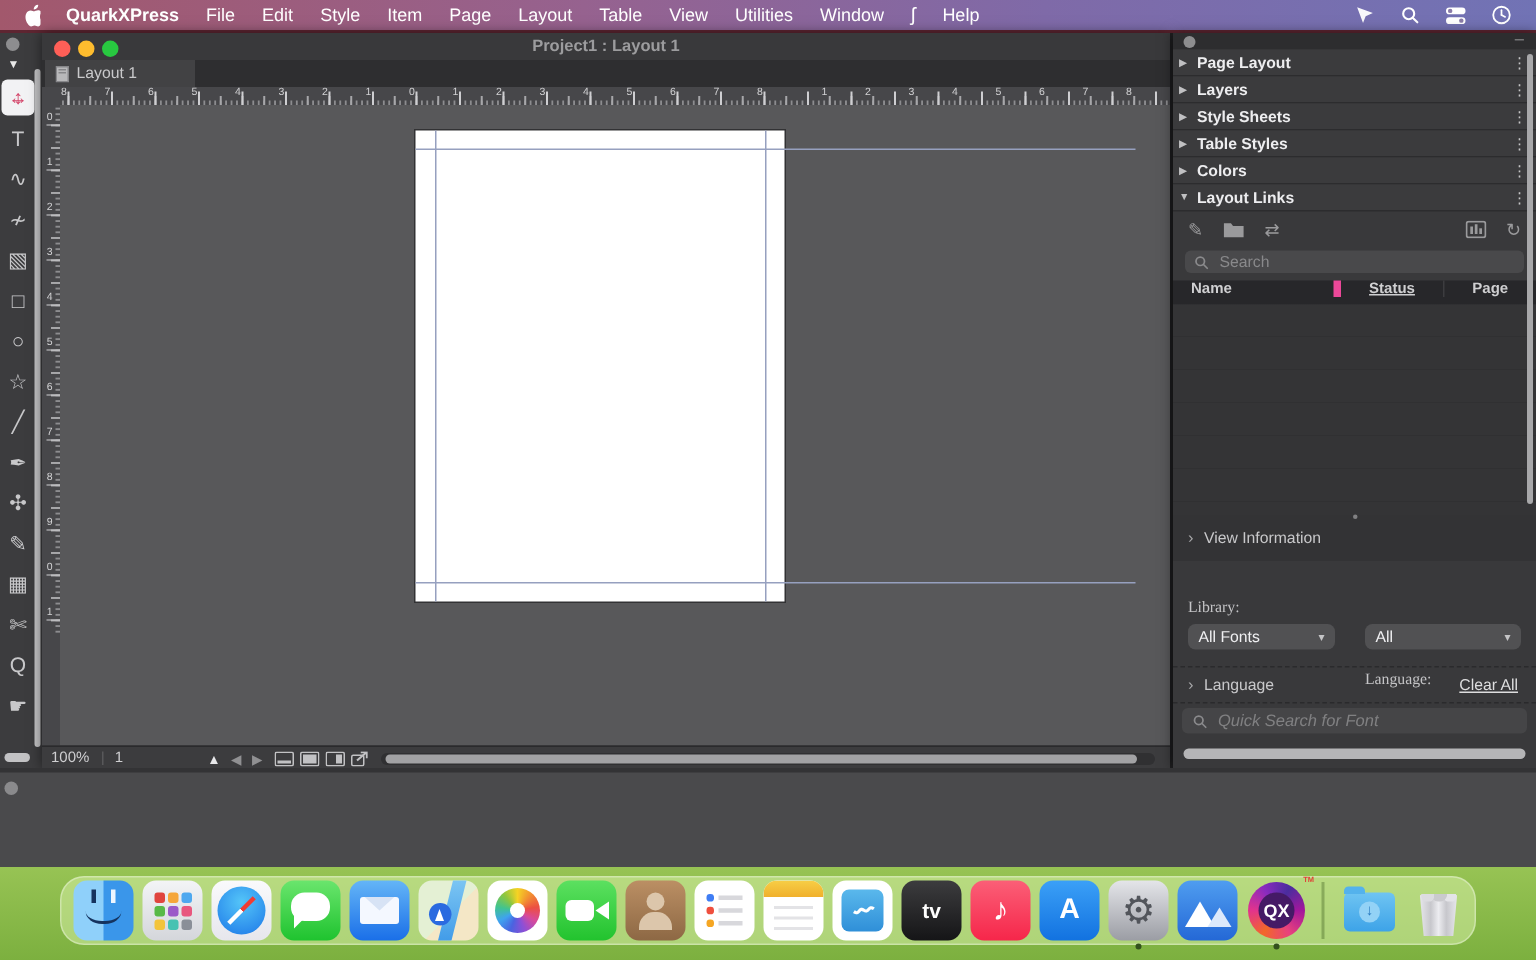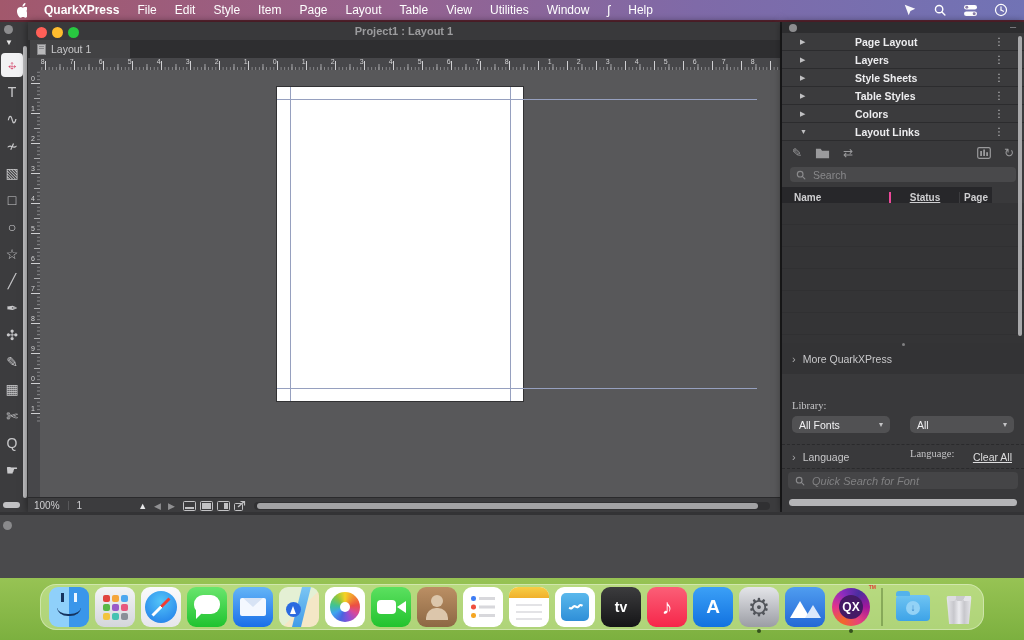--- a/index.html
+++ b/index.html
@@ -79,34 +79,34 @@
   .sb-views{display:flex;align-items:center;gap:4px;margin-left:8px;}
   .sb-views svg{display:block;}
   .sb-scroll{flex:1;margin:0 10px 0 8px;height:8px;border-radius:4px;background:#303032;position:relative;}
   .sb-thumb{position:absolute;left:3px;top:1px;height:6px;width:97%;border-radius:3px;background:#a2a2a4;}
   
   .panel{position:absolute;left:782px;top:22px;width:242px;height:490px;background:#39393b;box-shadow:0 0 8px rgba(0,0,0,.5);font-size:10.5px;}
   .pn-titlebar{position:absolute;left:0;top:0;width:100%;height:11px;background:#2d2d2f;}
   .pn-dot{position:absolute;left:7px;top:2px;width:8px;height:8px;border-radius:50%;background:#8d8d8f;}
   .pn-min{position:absolute;right:8px;top:-2px;color:#8d8d8f;font-size:11px;}
   .sections{position:absolute;left:0;top:11px;width:100%;}
-  .sec-row{height:17px;background:#3b3b3d;border-bottom:1px solid #2c2c2e;display:flex;align-items:center;padding:0 18px;gap:43px;}
+  .sec-row{height:17px;background:#3b3b3d;border-bottom:1px solid #2c2c2e;display:flex;align-items:center;padding:0 4px;}
   .sec-tri{width:12px;color:#c0c0c2;font-size:7px;}
   .sec-label{flex:1;color:#ededef;font-weight:bold;font-size:10.5px;}
   .sec-dots{color:#c6c6c8;font-size:10px;padding-right:2px;}
   .pl-toolbar{position:absolute;left:0;top:119px;width:100%;height:24px;display:flex;align-items:center;gap:13px;padding:0 10px;box-sizing:border-box;color:#9a9a9c;}
   .pl-toolbar .spacer{flex:1;}
   .pl-tool{font-size:12px;line-height:12px;}
   .pl-toolbar svg{display:block;}
   .searchbox{position:absolute;left:8px;top:145px;width:226px;height:15px;background:#49494b;border-radius:4px;display:flex;align-items:center;padding:0 6px;gap:5px;box-sizing:border-box;}
   .searchbox input{flex:1;background:transparent;border:none;outline:none;color:#d8d8da;font-size:10.5px;font-family:"Liberation Sans",sans-serif;}
   .searchbox input::placeholder{color:#89898b;opacity:1;}
-  .pl-header{position:absolute;left:0px;top:165px;width:210px;height:16px;background:#27272a;display:flex;align-items:flex-end;color:#cfcfd1;font-size:10px;font-weight:bold;}
+  .pl-header{position:absolute;left:0px;top:165px;width:242px;height:16px;background:#27272a;display:flex;align-items:flex-start;color:#cfcfd1;font-size:10px;font-weight:bold;}
   .pl-header .c1{width:95px;padding-left:12px;}
-  .pl-header .c2{width:68px;text-align:center;border-left:2px solid #ec4899;text-decoration:underline;}
+  .pl-header .c2{width:68px;text-align:center;border-left:5px solid #ec4899;text-decoration:underline;}
   .pl-header .c3{flex:1;text-align:center;border-left:1px solid #3c3c3f;}
   .pl-list{position:absolute;left:0;top:181px;width:242px;height:140px;
     background:repeating-linear-gradient(180deg,#343436 0,#343436 21px,#303032 21px,#303032 22px);}
   .more-info{position:absolute;left:0;top:321px;width:242px;height:31px;background:#333335;display:flex;align-items:center;padding-left:10px;box-sizing:border-box;gap:7px;color:#c8c8ca;}
   .mi-dot{position:absolute;left:120px;top:0px;width:3px;height:3px;border-radius:50%;background:#808082;}
   .mi-chev{color:#a8a8aa;font-size:11px;}
   .fm-header{position:absolute;left:0;top:352px;width:242px;height:17px;background:#242426;display:flex;align-items:center;padding:0 6px;box-sizing:border-box;}
   .fm-body-label{position:absolute;color:#c4c4c6;font-size:10.5px;font-family:Liberation Serif, serif;}
   .dropdown{position:absolute;height:17px;background:#515153;border-radius:5px;display:flex;align-items:center;padding:0 7px;box-sizing:border-box;color:#f0f0f2;}
   .dropdown .dd-val{flex:1;font-size:10.5px;}
@@ -432,21 +432,21 @@
 
     <div class="pl-header">
       <span class="c1">Name</span>
       <span class="c2">Status</span>
       <span class="c3">Page</span>
     </div>
     <div class="pl-list"></div>
 
     <div class="more-info">
       <span class="mi-chev">›</span>
-      <span>More QuarkXPress</span>
+      <span>View Information</span>
       <span class="mi-dot"></span>
     </div>
 
 
     <span class="fm-body-label" style="left:10px;top:378px;">Library:</span>
     <span class="fm-body-label" style="left:128px;top:378px;margin-top:48px;">Language:</span>
     <div class="dropdown" style="left:10px;top:394px;width:98px;">
       <span class="dd-val">All Fonts</span>
       <span class="dd-chev">▾</span>
     </div>

